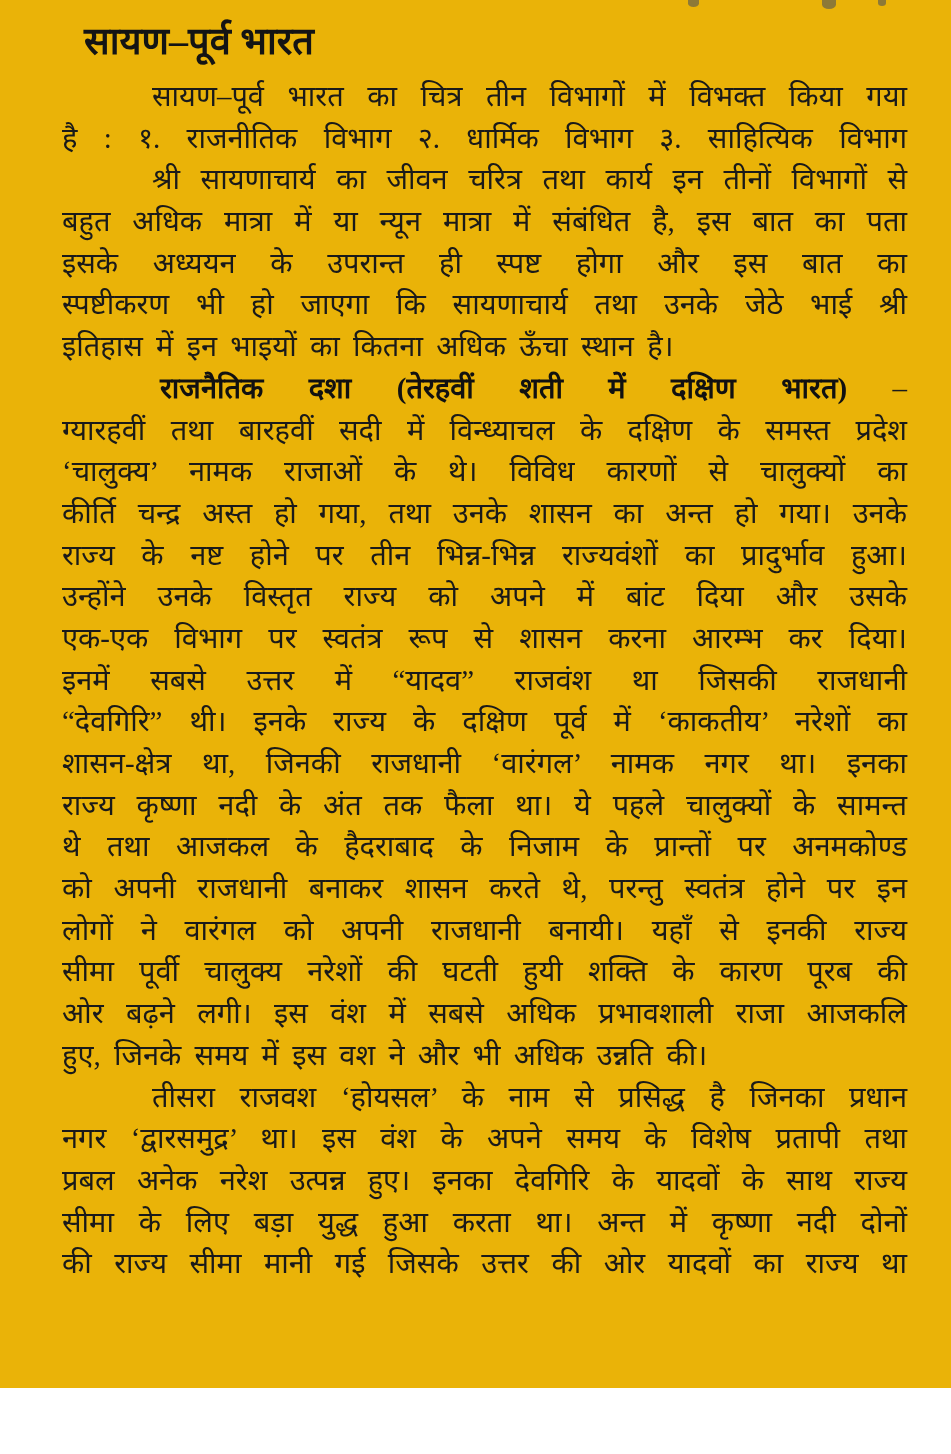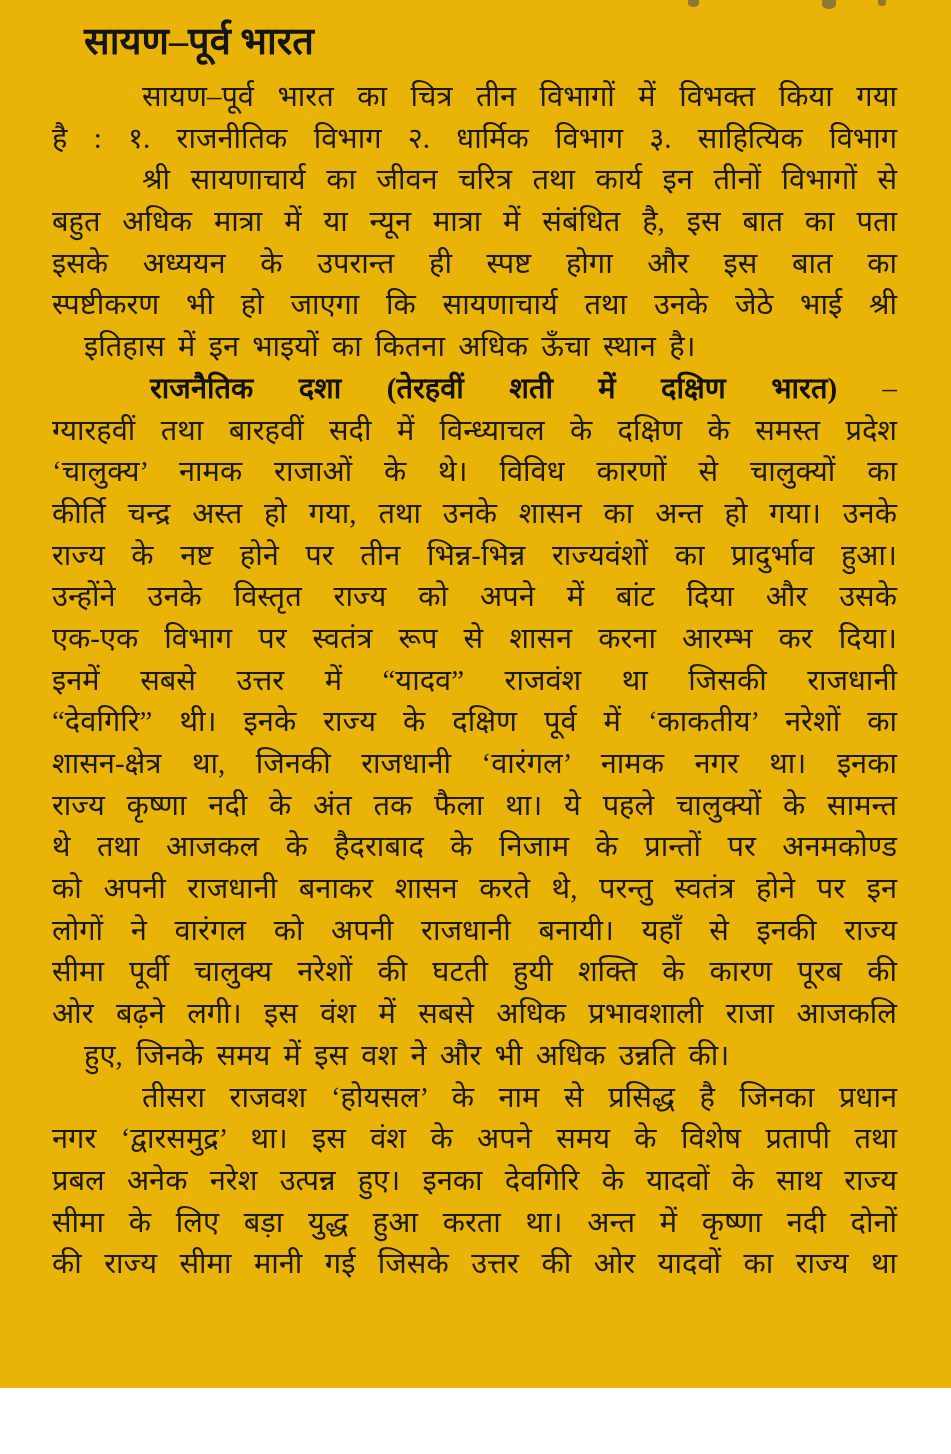--- a/index.html
+++ b/index.html
@@ -22,39 +22,38 @@
     top: 16px;
     margin: 0;
     font-size: 38px;
     font-weight: bold;
     line-height: 50px;
     white-space: nowrap;
     color: #141414;
   }
   .text-block {
     position: absolute;
-    left: 52px;
+    left: 62px;
     top: 76px;
     width: 845px;
   }
   .line {
     font-size: 29px;
     line-height: 41.7px;
     height: 41.7px;
     white-space: normal;
     overflow: visible;
   }
   .line.fill {
     text-align: justify;
     text-align-last: justify;
   }
   .line.nofill {
     text-align: left;
     word-spacing: 6px;
-    margin-left: 32px;
   }
   .line.indent {
     padding-left: 90px;
   }
   .bold {
     font-weight: bold;
     color: #111111;
     margin-left: 8px;
   }
   .artifact {

